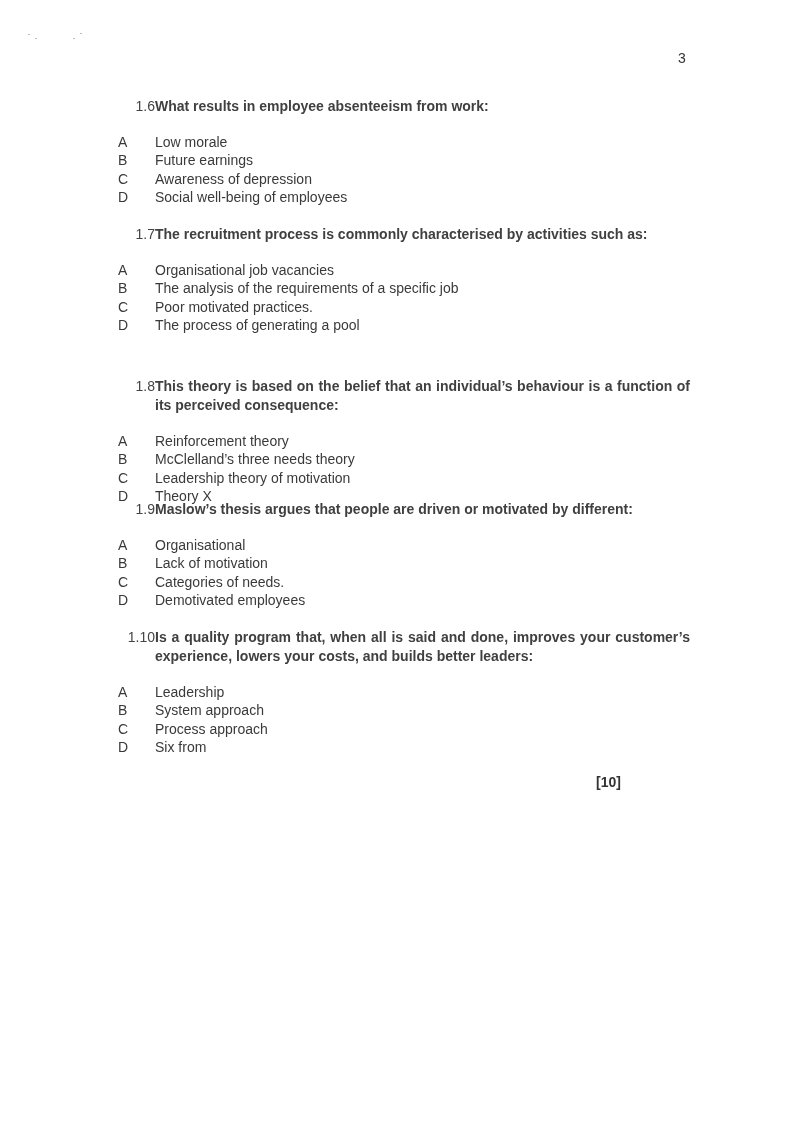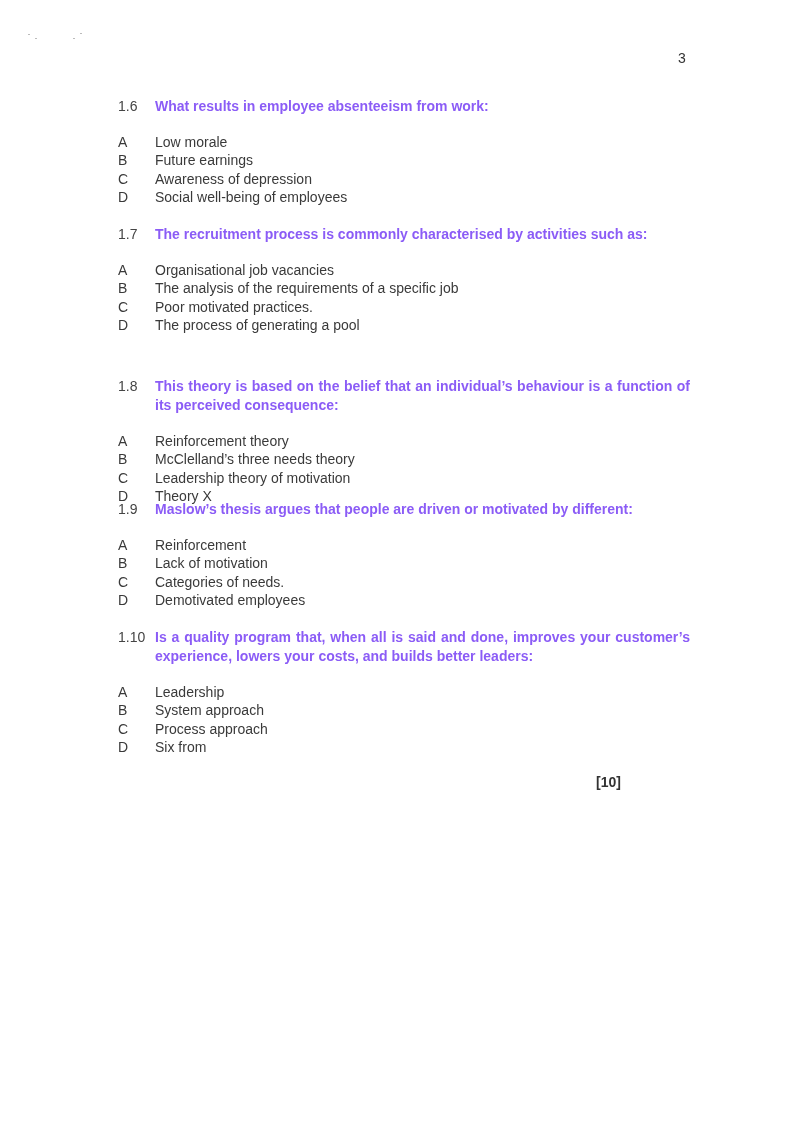--- a/index.html
+++ b/index.html
@@ -4,22 +4,22 @@
 <style>
   html, body { margin: 0; padding: 0; background: #ffffff; }
   body {
     width: 794px; height: 1122px; position: relative; overflow: hidden;
     font-family: "Liberation Sans", "DejaVu Sans", sans-serif;
     color: #2a2a2a;
   }
   .page-number { position: absolute; left: 678px; top: 50px; font-size: 14px; color: #333; }
   .question { position: absolute; left: 118px; width: 572px; }
   .q-head { display: flex; font-size: 14px; line-height: 19px; }
-  .q-num { width: 37px; flex: none; color: #444; }
-  .q-text { flex: 1; font-weight: bold; color: #8b5cf6; text-align: justify; }
+  .q-num { width: 37px; flex: none; color: #444; text-align: right; }
+  .q-text { flex: 1; font-weight: bold; color: #404040; text-align: justify; }
   .options { margin-top: 17px; }
   .option { display: flex; font-size: 14px; line-height: 18.3px; color: #3a3a3a; }
   .opt-letter { width: 37px; flex: none; }
   .marks { position: absolute; left: 572px; top: 774px; font-size: 14px; font-weight: bold; color: #333; padding-left: 24px; }
   .speck { position: absolute; width: 2px; height: 1px; background: #bbb; }
 </style>
 </head>
 <body>
 
 <div class="speck" style="left:28px;top:34px;"></div>
@@ -105,21 +105,21 @@
 </div>
 
 <div class="question" style="top:500px;">
   <div class="q-head">
     <span class="q-num">1.9</span>
     <span class="q-text">Maslow’s thesis argues that people are driven or motivated by different:</span>
   </div>
   <div class="options">
     <div class="option">
         <span class="opt-letter">A</span>
-        <span>Reinforcement</span>
+        <span>Organisational</span>
       </div>
     <div class="option">
         <span class="opt-letter">B</span>
         <span>Lack of motivation</span>
       </div>
     <div class="option">
         <span class="opt-letter">C</span>
         <span>Categories of needs.</span>
       </div>
     <div class="option">

